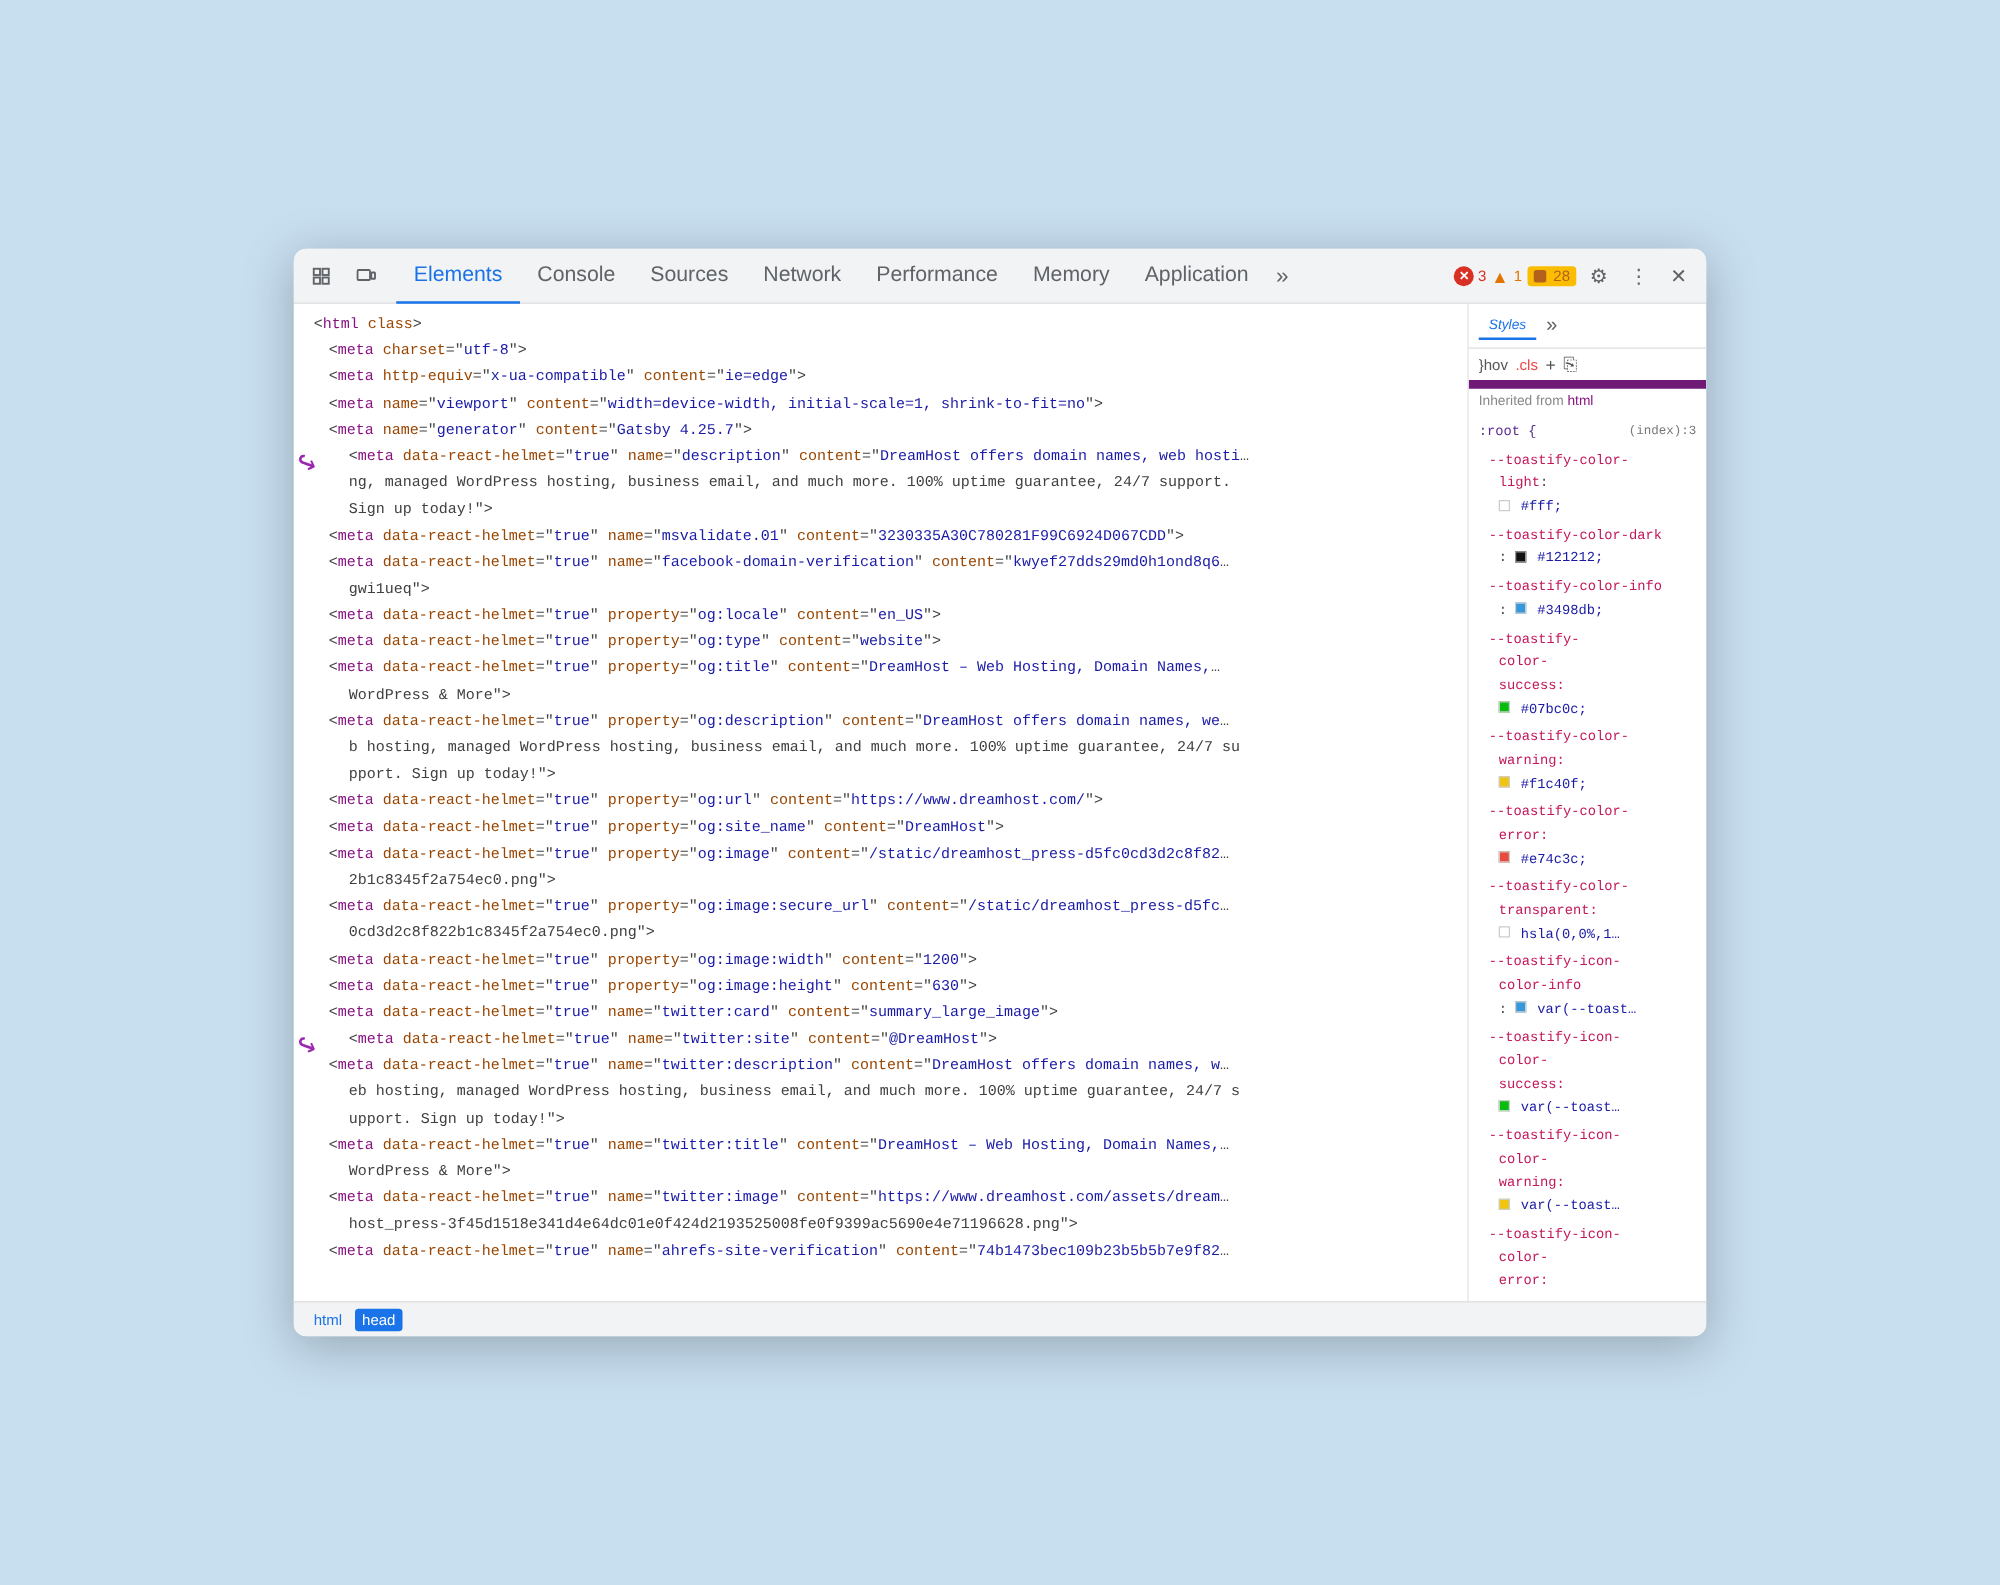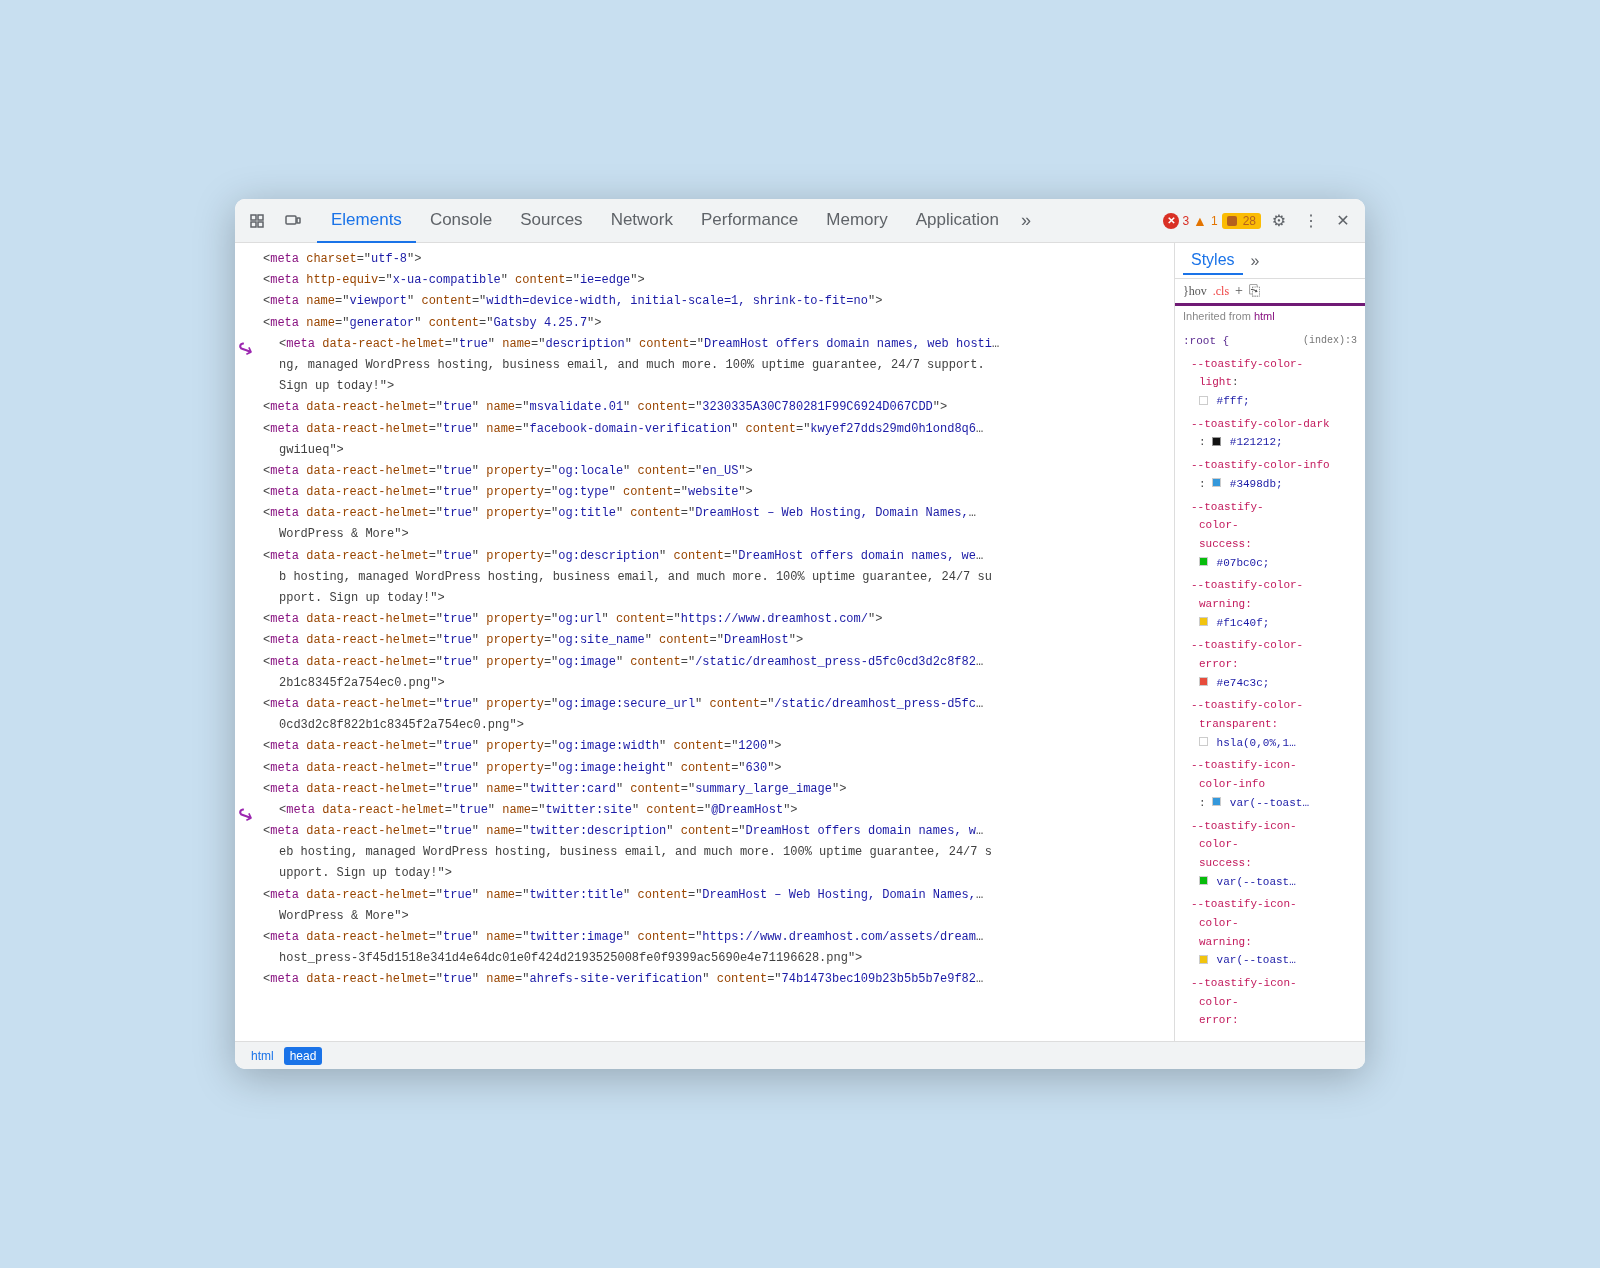--- a/index.html
+++ b/index.html
@@ -165,38 +165,38 @@
     .styles-tabs {
       display: flex;
       align-items: center;
       border-bottom: 1px solid #ddd;
       padding: 0 8px;
       height: 36px;
       gap: 4px;
     }
     .styles-tab {
       padding: 4px 8px;
-      font-size: 16px;
+      font-size: 11px;
       color: #1a73e8;
       cursor: pointer;
       border-bottom: 2px solid #1a73e8;
+      font-style: italic;
     }
     .styles-tab-overflow {
       color: #5f6368;
       cursor: pointer;
       font-size: 16px;
       padding: 4px;
     }
     .styles-toolbar {
       display: flex;
       align-items: center;
       gap: 6px;
       padding: 4px 8px;
-      border-bottom: 3px solid #701a75;
-      font-family: Liberation Serif, serif;
+      border-bottom: 7px solid #701a75;
     }
     .styles-inherited {
       padding: 4px 8px;
       color: #888;
       font-size: 11px;
     }
     .styles-content {
       flex: 1;
       overflow: auto;
       padding: 4px 0;
@@ -310,20 +310,23 @@
       <button class="icon-btn">⚙</button>
       <button class="icon-btn">⋮</button>
       <button class="icon-btn">✕</button>
     </div>
   </div>
 
   <div class="main-area">
 
     <div class="dom-panel">
 
+      <div class="dom-line">
+        <span class="punctuation">&lt;</span><span class="tag">html</span> <span class="attr-name">class</span><span class="punctuation">&gt;</span>
+      </div>
       <div class="dom-line indent-1">
         <span class="punctuation">&lt;</span><span class="tag">meta</span> <span class="attr-name">charset</span><span class="punctuation">="</span><span class="attr-value">utf-8</span><span class="punctuation">"&gt;</span>
       </div>
       <div class="dom-line indent-1">
         <span class="punctuation">&lt;</span><span class="tag">meta</span> <span class="attr-name">http-equiv</span><span class="punctuation">="</span><span class="attr-value">x-ua-compatible</span><span class="punctuation">"</span> <span class="attr-name">content</span><span class="punctuation">="</span><span class="attr-value">ie=edge</span><span class="punctuation">"&gt;</span>
       </div>
       <div class="dom-line indent-1">
         <span class="punctuation">&lt;</span><span class="tag">meta</span> <span class="attr-name">name</span><span class="punctuation">="</span><span class="attr-value">viewport</span><span class="punctuation">"</span> <span class="attr-name">content</span><span class="punctuation">="</span><span class="attr-value">width=device-width, initial-scale=1, shrink-to-fit=no</span><span class="punctuation">"&gt;</span>
       </div>
       <div class="dom-line indent-1">

